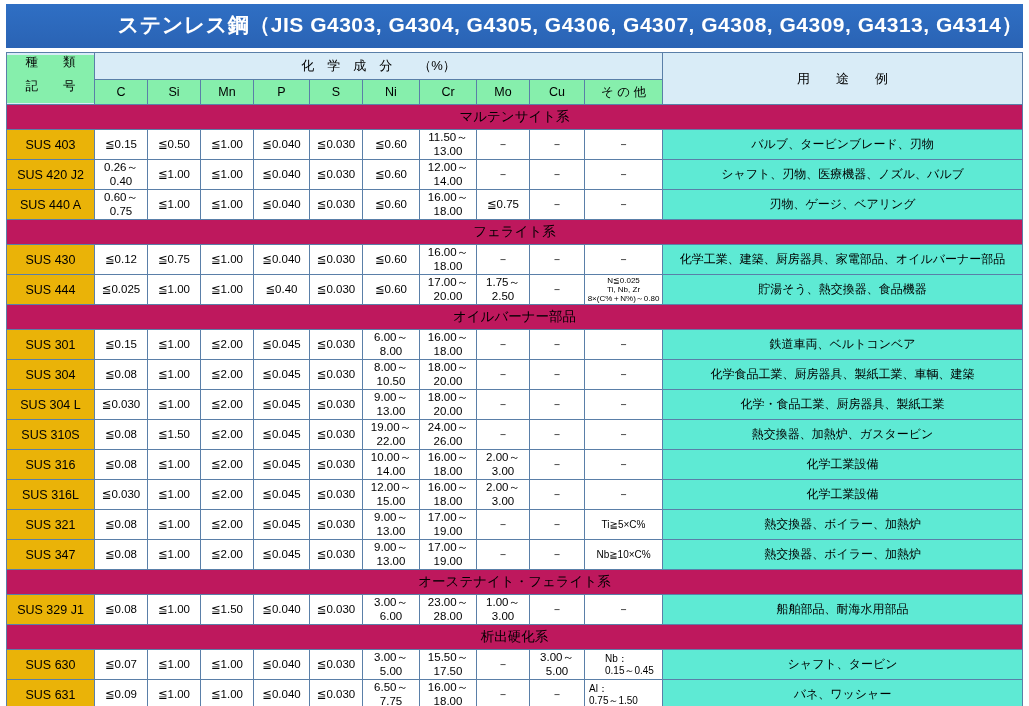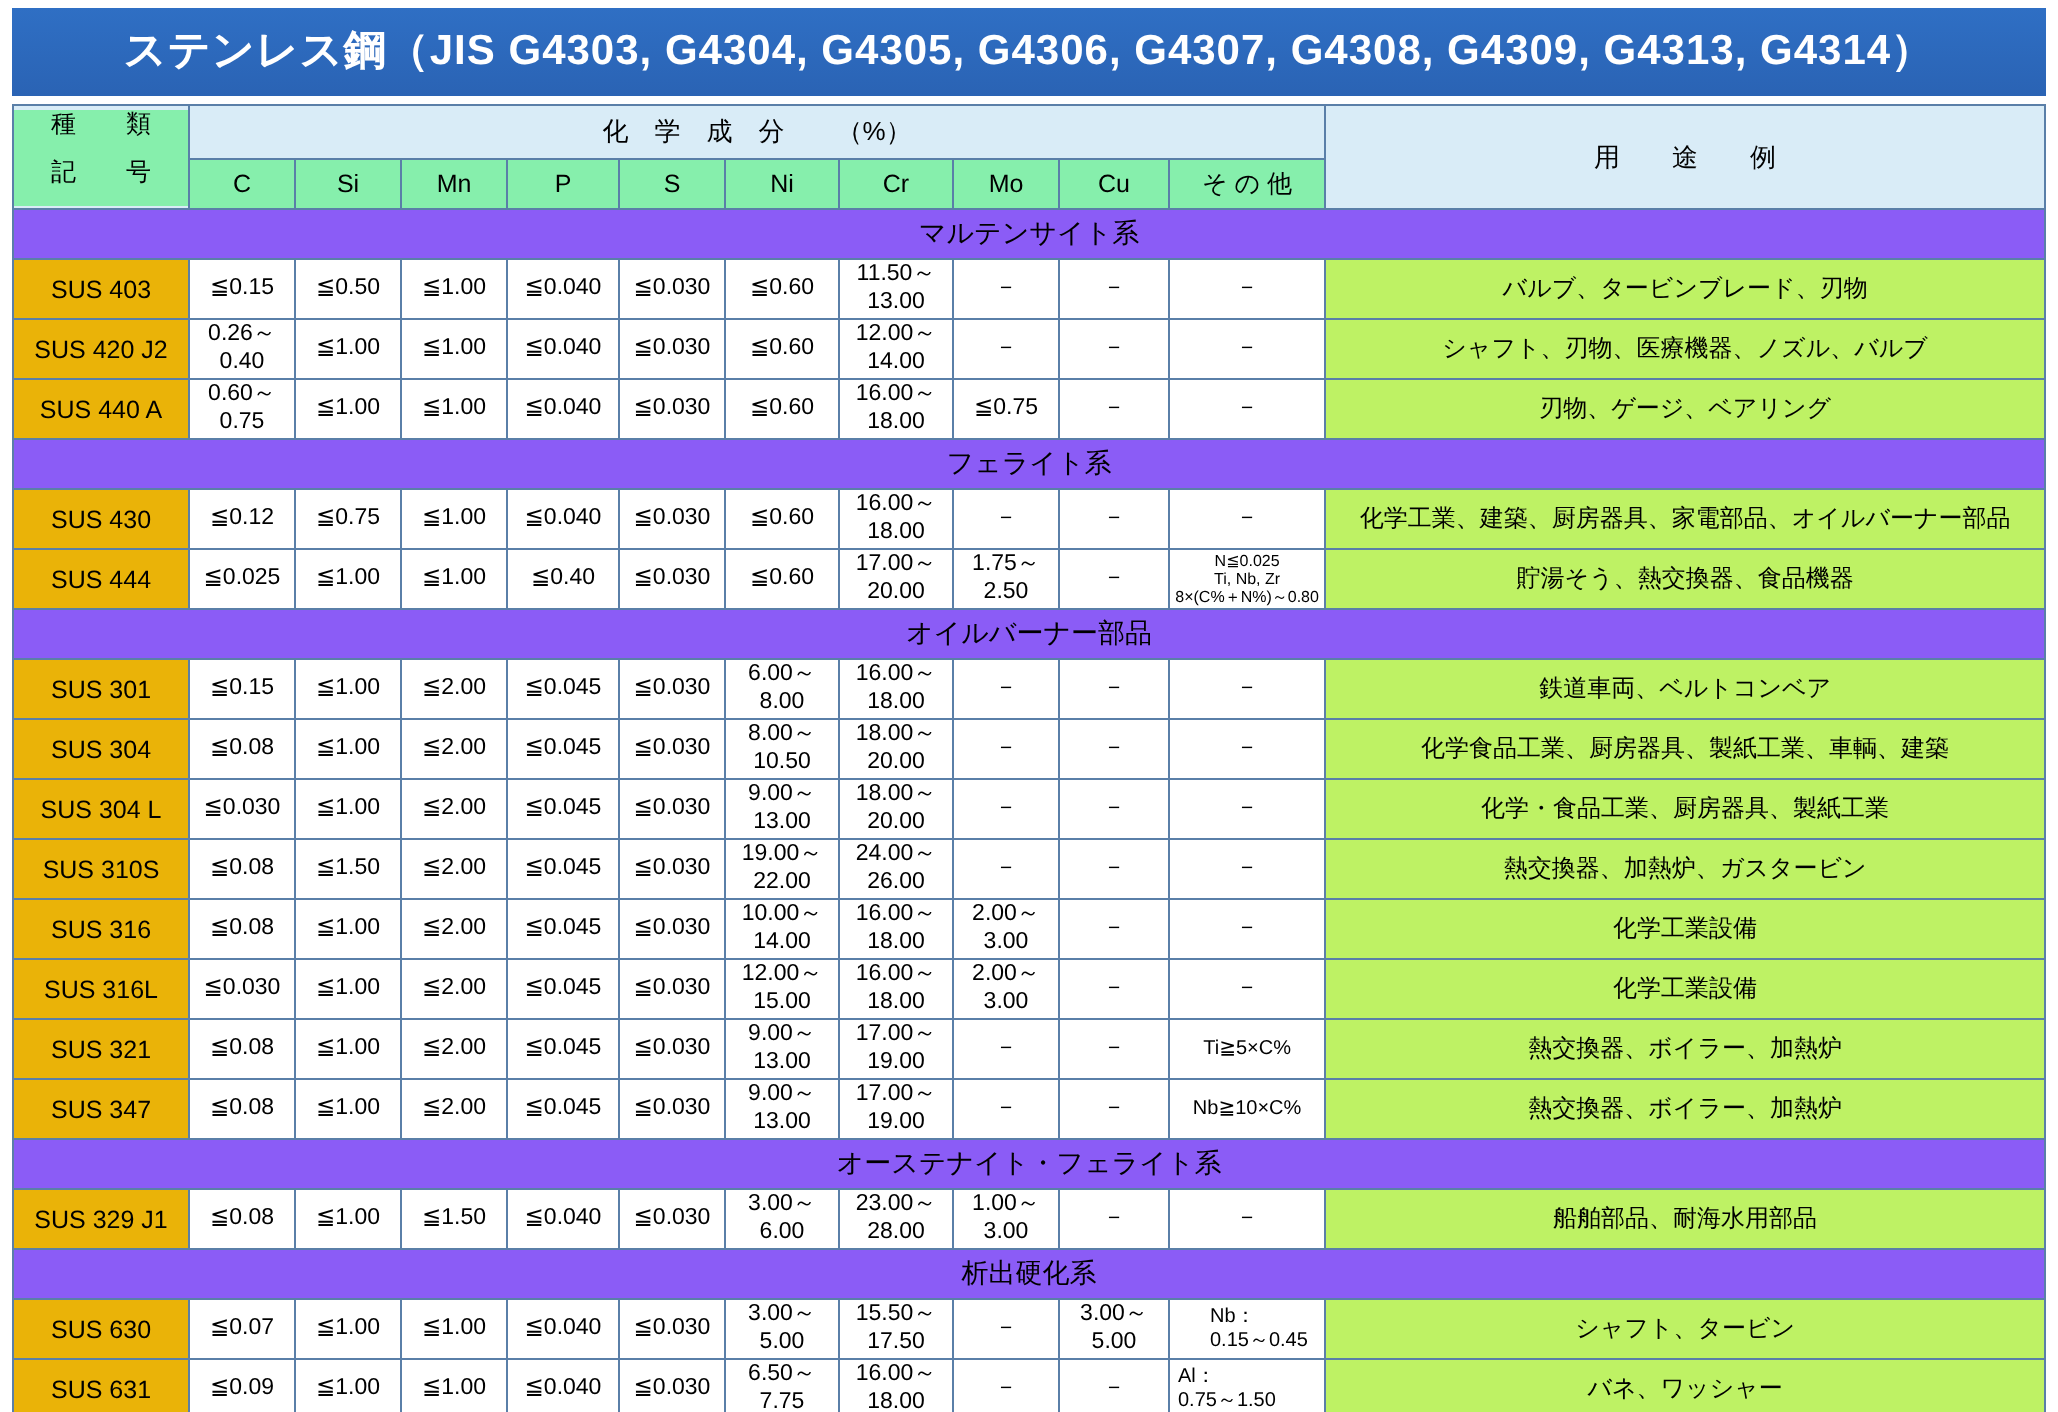--- a/index.html
+++ b/index.html
@@ -21,21 +21,21 @@
     box-sizing: border-box;
     padding: 0;
   }
   .title-bar {
     margin: 4px 6px 4px 6px;
     background: #2f6fc4;
     background: linear-gradient(#2f6fc4, #2a63b4);
     color: #ffffff;
     font-size: 21px;
     font-weight: bold;
-    text-align: center;
+    text-align: right;
     padding: 7px 0 9px 0;
     letter-spacing: 0.5px;
   }
   table.main {
     border-collapse: collapse;
     margin: 0 6px;
     width: 1017px;
     table-layout: fixed;
     font-size: 11.5px;
   }
@@ -51,41 +51,41 @@
     background: #d9ecf7;
     font-size: 13px;
     height: 26px;
   }
   .hdr-sub {
     background: #86efac;
     font-size: 12.5px;
     height: 24px;
   }
   .group-row td {
-    background: #8b5cf6;
+    background: #be185d;
     text-align: left;
     padding-left: 8px;
     font-size: 13.5px;
     height: 24px;
     font-weight: normal;
   }
   .grade {
     background: #eab308;
     text-align: left;
     padding-left: 9px;
     font-size: 12.5px;
     height: 29px;
   }
   td.val {
     background: #ffffff;
     font-size: 11.5px;
     line-height: 1.15;
   }
   td.use {
-    background: #bef264;
+    background: #5eead4;
     text-align: left;
     padding-left: 8px;
     font-size: 12px;
   }
   td.other-small {
     font-size: 8px;
     line-height: 1.2;
     border-radius: 14px;
   }
   td.other-mid {

